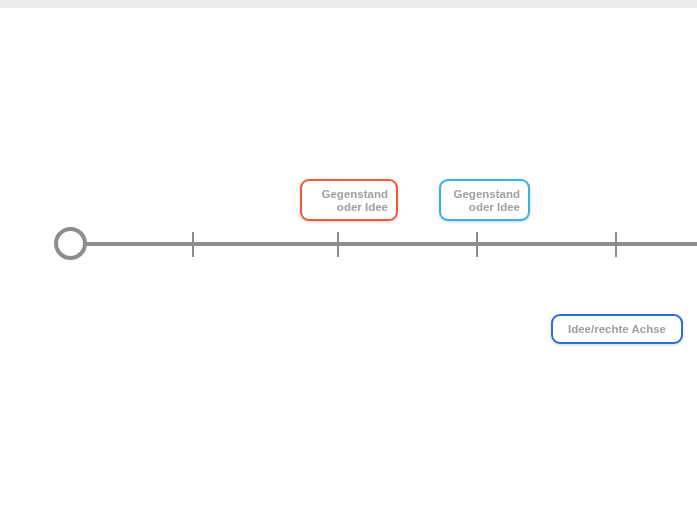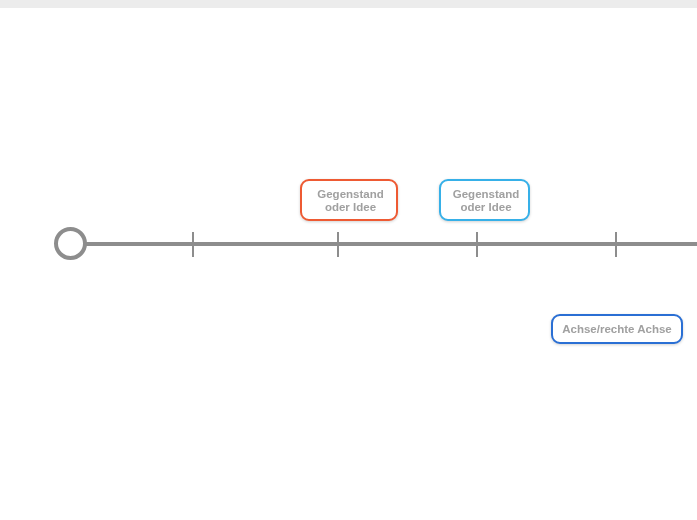--- a/index.html
+++ b/index.html
@@ -53,21 +53,21 @@
     background: #ffffff;
     border: 2px solid #cccccc;
     border-radius: 9px;
     font-weight: bold;
     font-size: 11.5px;
     line-height: 12.5px;
     box-shadow: 0 1px 3px rgba(0,0,0,0.18);
   }
   .node-multiline {
     padding: 7px 8px 6px 11px;
-    text-align: center;
+    text-align: right;
   }
   .node-single {
     display: flex;
     align-items: center;
     justify-content: center;
     text-align: center;
   }
   .node-topic-1 { left: 300px; top: 179px; width: 98px;  min-height: 40px; }
   .node-topic-2 { left: 439px; top: 179px; width: 91px;  min-height: 42px; }
   .node-event   { left: 14px;  top: 302px; width: 103px; height: 29px; }
@@ -94,16 +94,16 @@
   <div class="node node-multiline node-topic-1" style="border-color: rgb(238, 90, 51); color: rgb(160, 160, 160); background: rgb(255, 255, 255);">
     <span>Gegenstand oder Idee</span>
   </div>
 
   <div class="node node-multiline node-topic-2" style="border-color: rgb(54, 176, 232); color: rgb(160, 160, 160); background: rgb(255, 255, 255);">
     <span>Gegenstand oder Idee</span>
   </div>
 
 
   <div class="node node-single node-axis" style="border-color: rgb(42, 111, 212); color: rgb(160, 160, 160); background: rgb(255, 255, 255);">
-    <span>Achse/rechte Achse</span>
+    <span>Idee/rechte Achse</span>
   </div>
 
 </div>
 
 </body></html>

